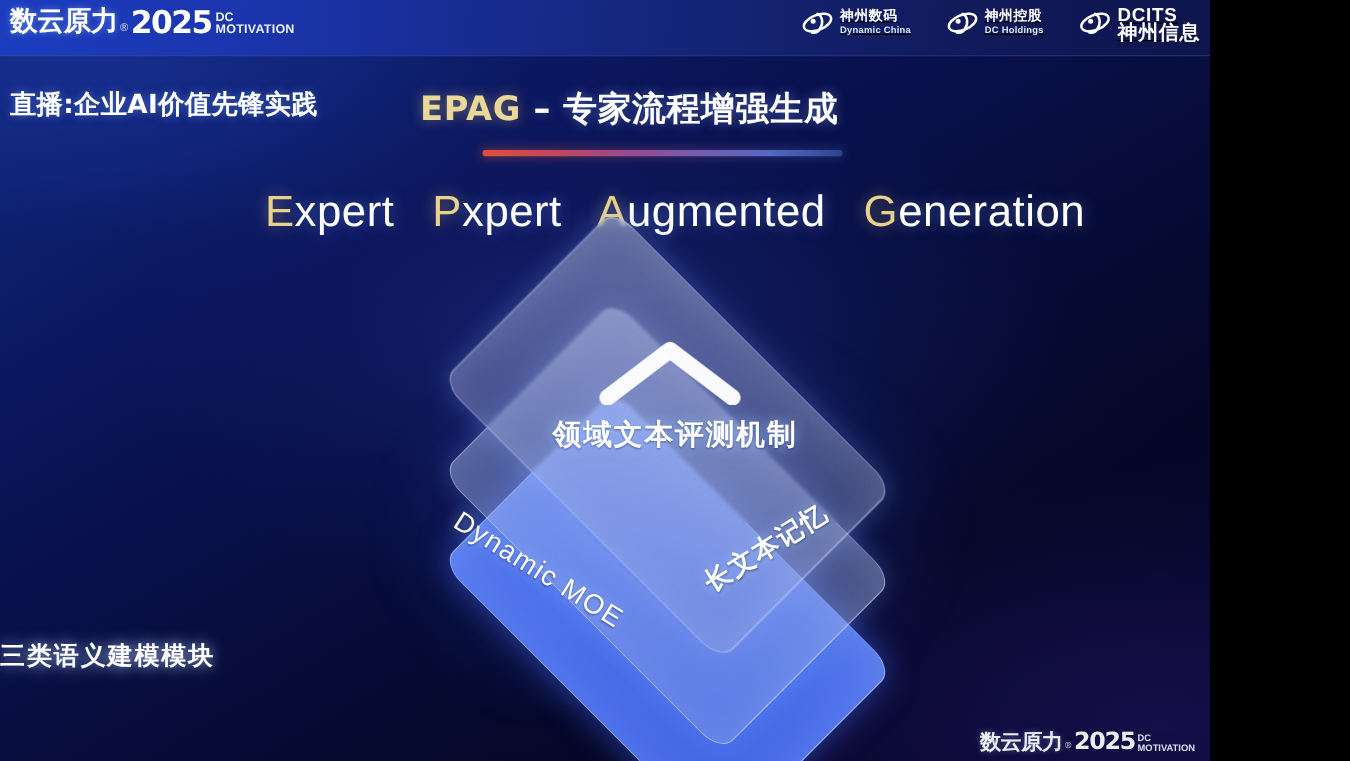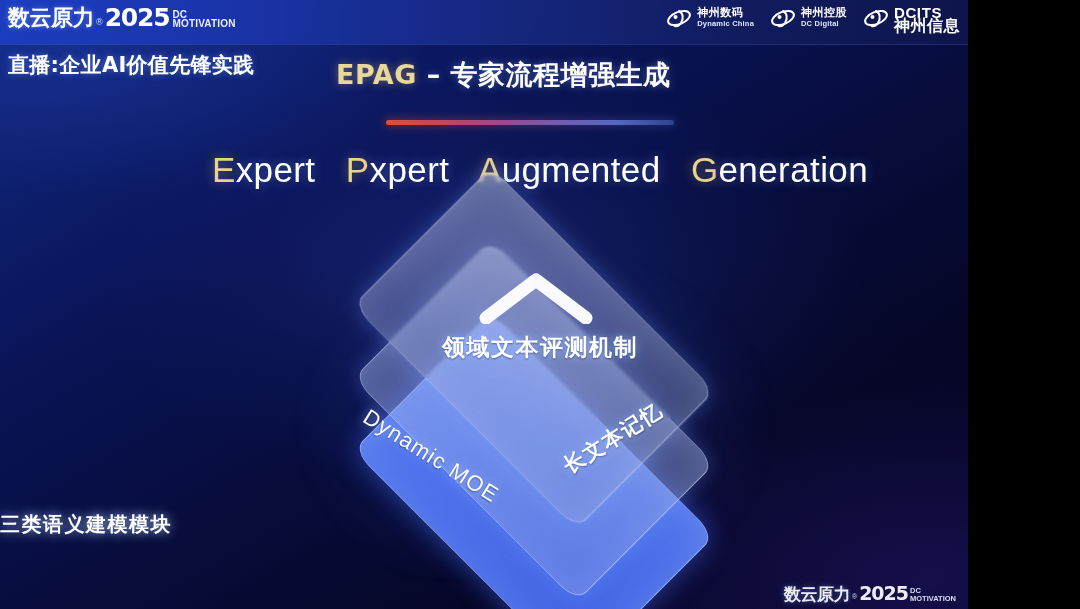--- a/index.html
+++ b/index.html
@@ -71,34 +71,35 @@
     letter-spacing: 0px;
   }
   .brand-dc .dc2 {
     font-size: 10px;
     font-weight: 700;
     color: #e9f0ff;
     letter-spacing: 0.2px;
   }
   .subtitle-live {
     position: absolute;
-    left: 8px; top: 51px;
+    left: 8px; top: 69px;
     font-family: "DejaVu Sans", sans-serif;
     font-size: 21px;
     font-weight: 700;
     color: #ffffff;
     letter-spacing: 0.3px;
     text-shadow: 0 0 7px rgba(120,170,255,0.5);
   }
   
   .logo-row {
     position: absolute;
     right: 8px; top: 5px;
     display: flex;
-    gap: 16px;
+    gap: 28px;
+    text-decoration: underline;
   }
   .logo {
     display: flex;
     align-items: center;
     gap: 5px;
   }
   .logo-mark {
     width: 26px; height: 22px;
     flex: 0 0 auto;
   }
@@ -118,21 +119,21 @@
     font-size: 7.5px;
     font-weight: 700;
     color: #dfe7ff;
     letter-spacing: 0.2px;
   }
   .logo-words.flip .w-cn { order: 2; font-size: 16px; }
   .logo-words.flip .w-en { order: 1; font-size: 15px; letter-spacing: 0.6px; color:#ffffff; line-height:15px;}
   
   .epag-line {
     position: absolute;
-    left: 336px; top: 57px;
+    left: 336px; top: 69px;
     font-family: "DejaVu Sans", sans-serif;
     font-size: 27px;
     font-weight: 700;
     letter-spacing: 0.5px;
     white-space: nowrap;
   }
   .epag-acr {
     color: #ead79a;
     text-shadow: 0 0 10px rgba(230,200,120,0.45);
   }
@@ -350,21 +351,21 @@
     </div>
 
     <div class="logo">
       <svg class="logo-mark" viewBox="0 0 52 44">
         <ellipse cx="26" cy="22" rx="23" ry="12" fill="none" stroke="#ffffff" stroke-width="4" transform="rotate(-22 26 22)"></ellipse>
         <path d="M26 8 C34 12 36 22 30 32 C27 37 22 39 17 38" fill="none" stroke="#ffffff" stroke-width="4" stroke-linecap="round"></path>
         <circle cx="19" cy="20" r="4" fill="#ffffff"></circle>
       </svg>
       <span class="logo-words">
         <span class="w-cn">神州控股</span>
-        <span class="w-en">DC Digital</span>
+        <span class="w-en">DC Holdings</span>
       </span>
     </div>
 
     <div class="logo">
       <svg class="logo-mark" viewBox="0 0 52 44">
         <ellipse cx="26" cy="22" rx="23" ry="12" fill="none" stroke="#ffffff" stroke-width="4" transform="rotate(-22 26 22)"></ellipse>
         <path d="M26 8 C34 12 36 22 30 32 C27 37 22 39 17 38" fill="none" stroke="#ffffff" stroke-width="4" stroke-linecap="round"></path>
         <circle cx="19" cy="20" r="4" fill="#ffffff"></circle>
       </svg>
       <span class="logo-words flip">

